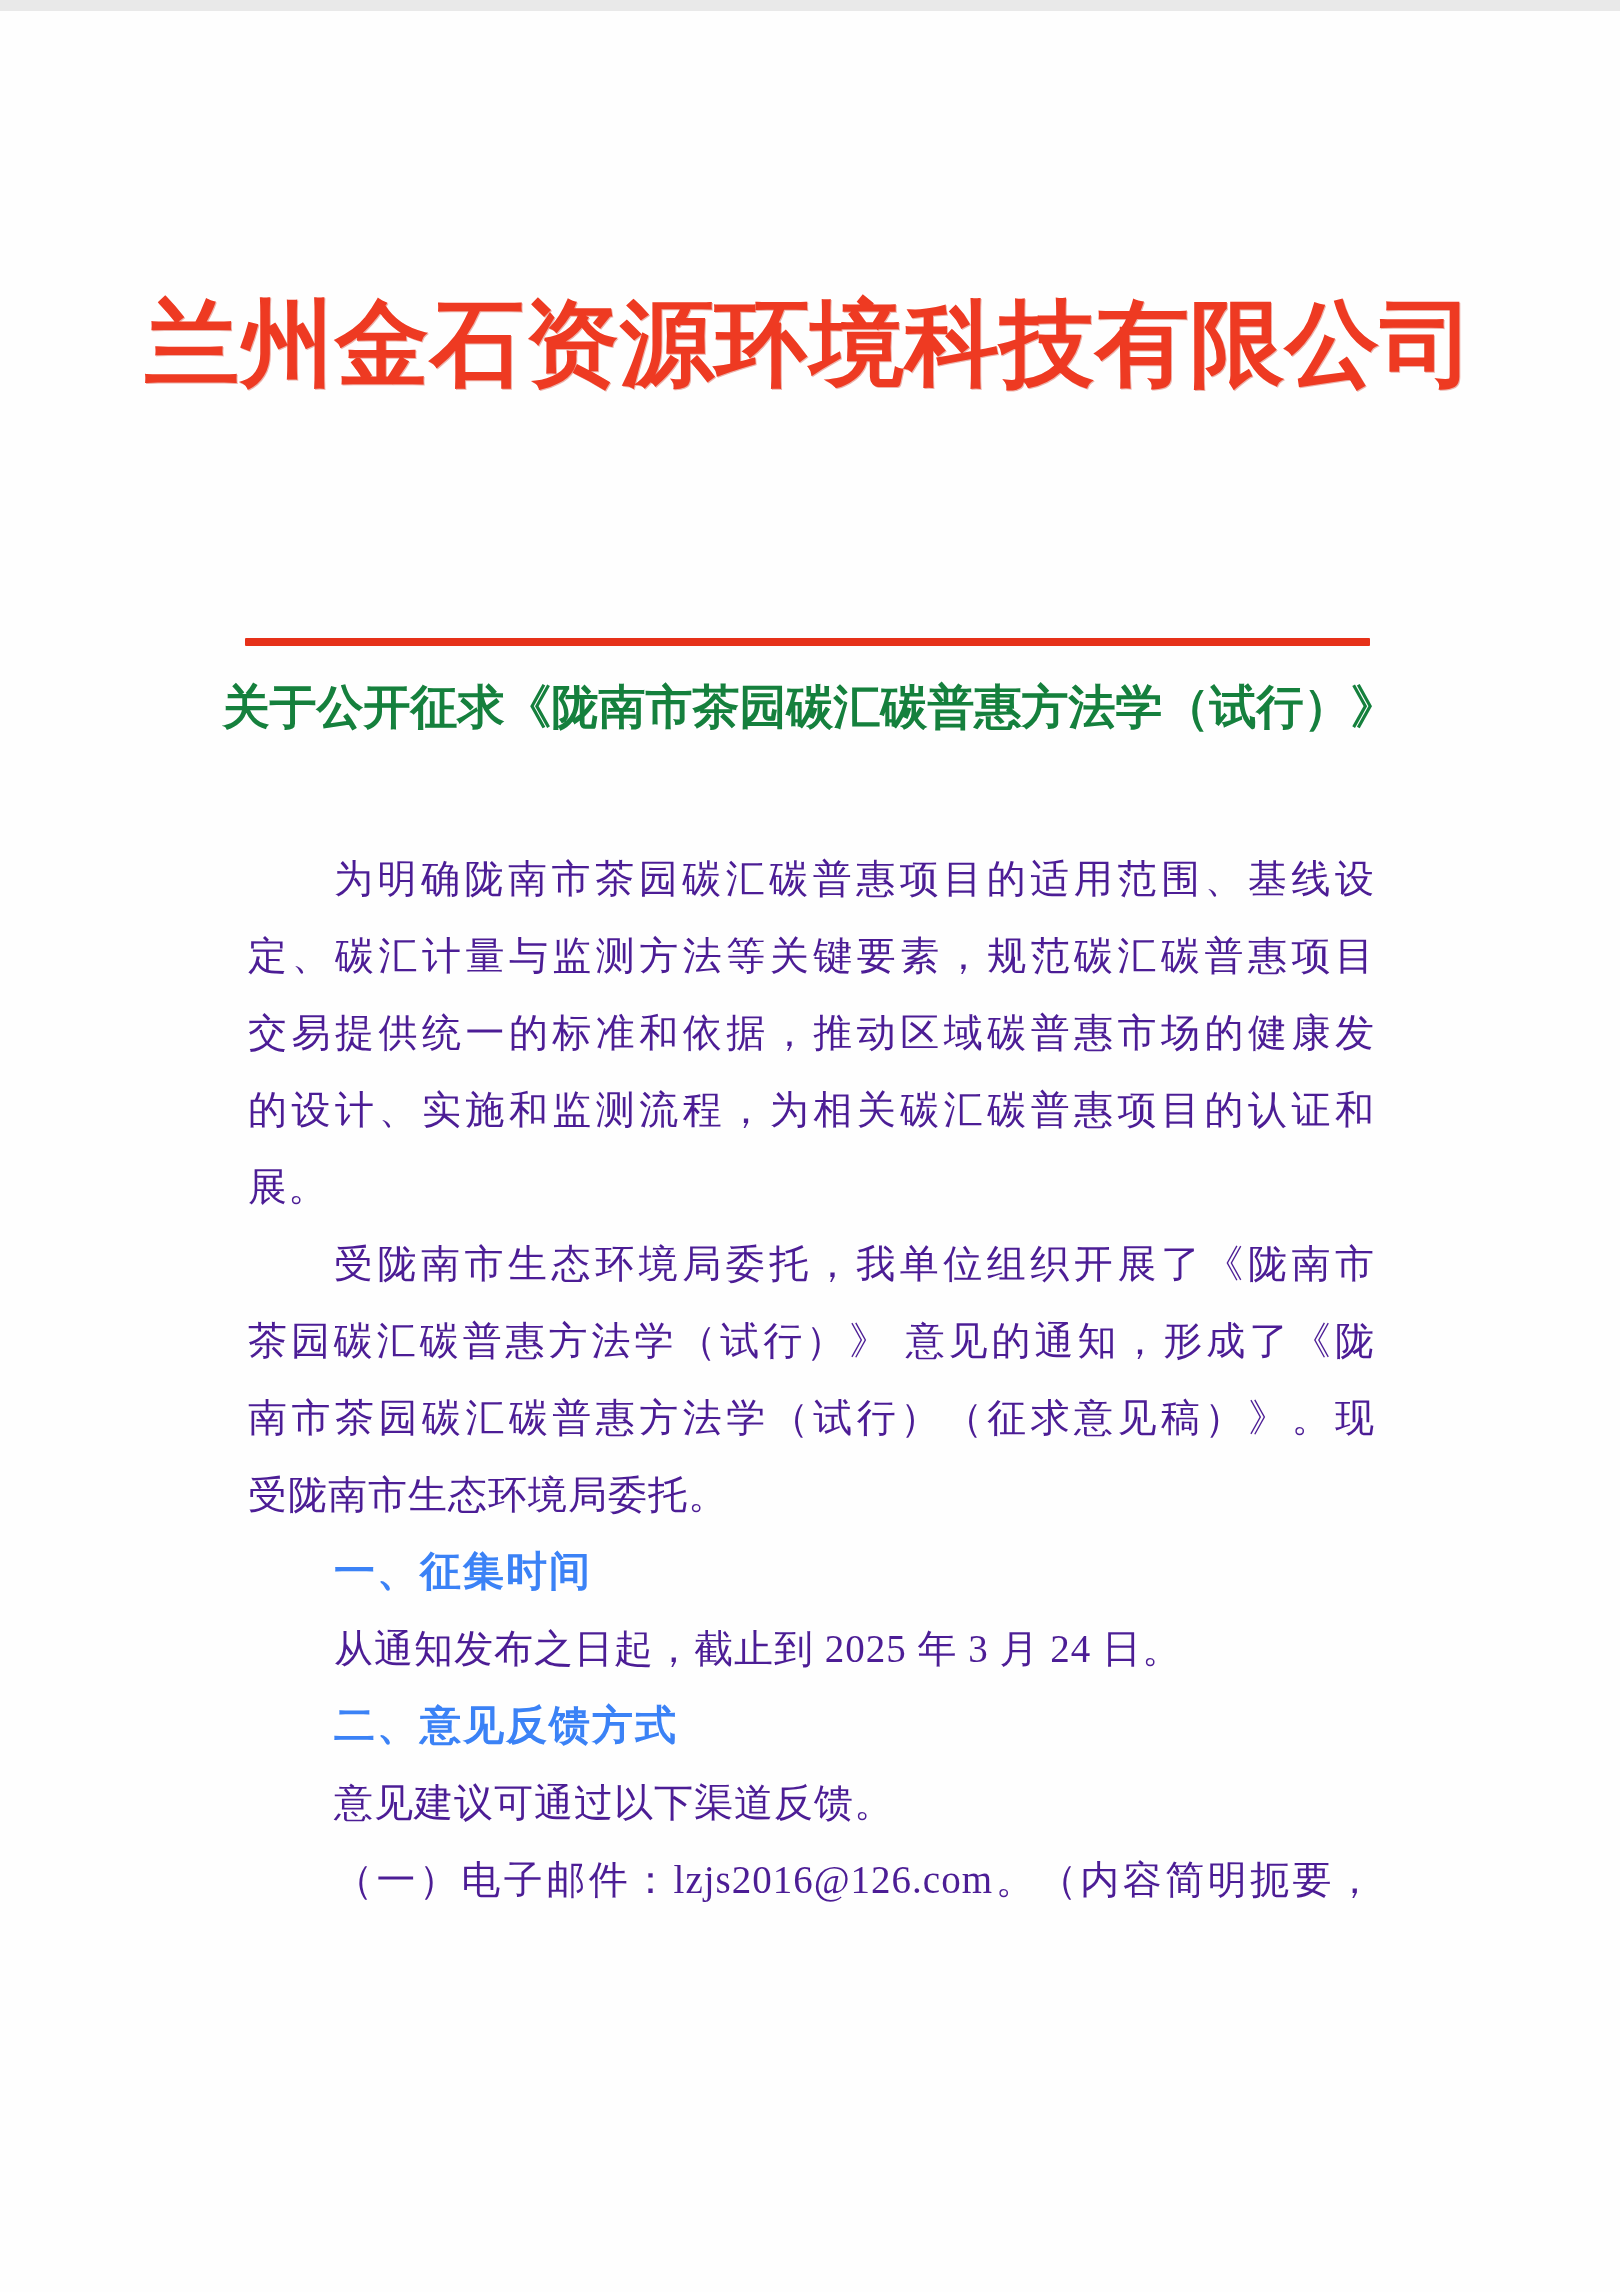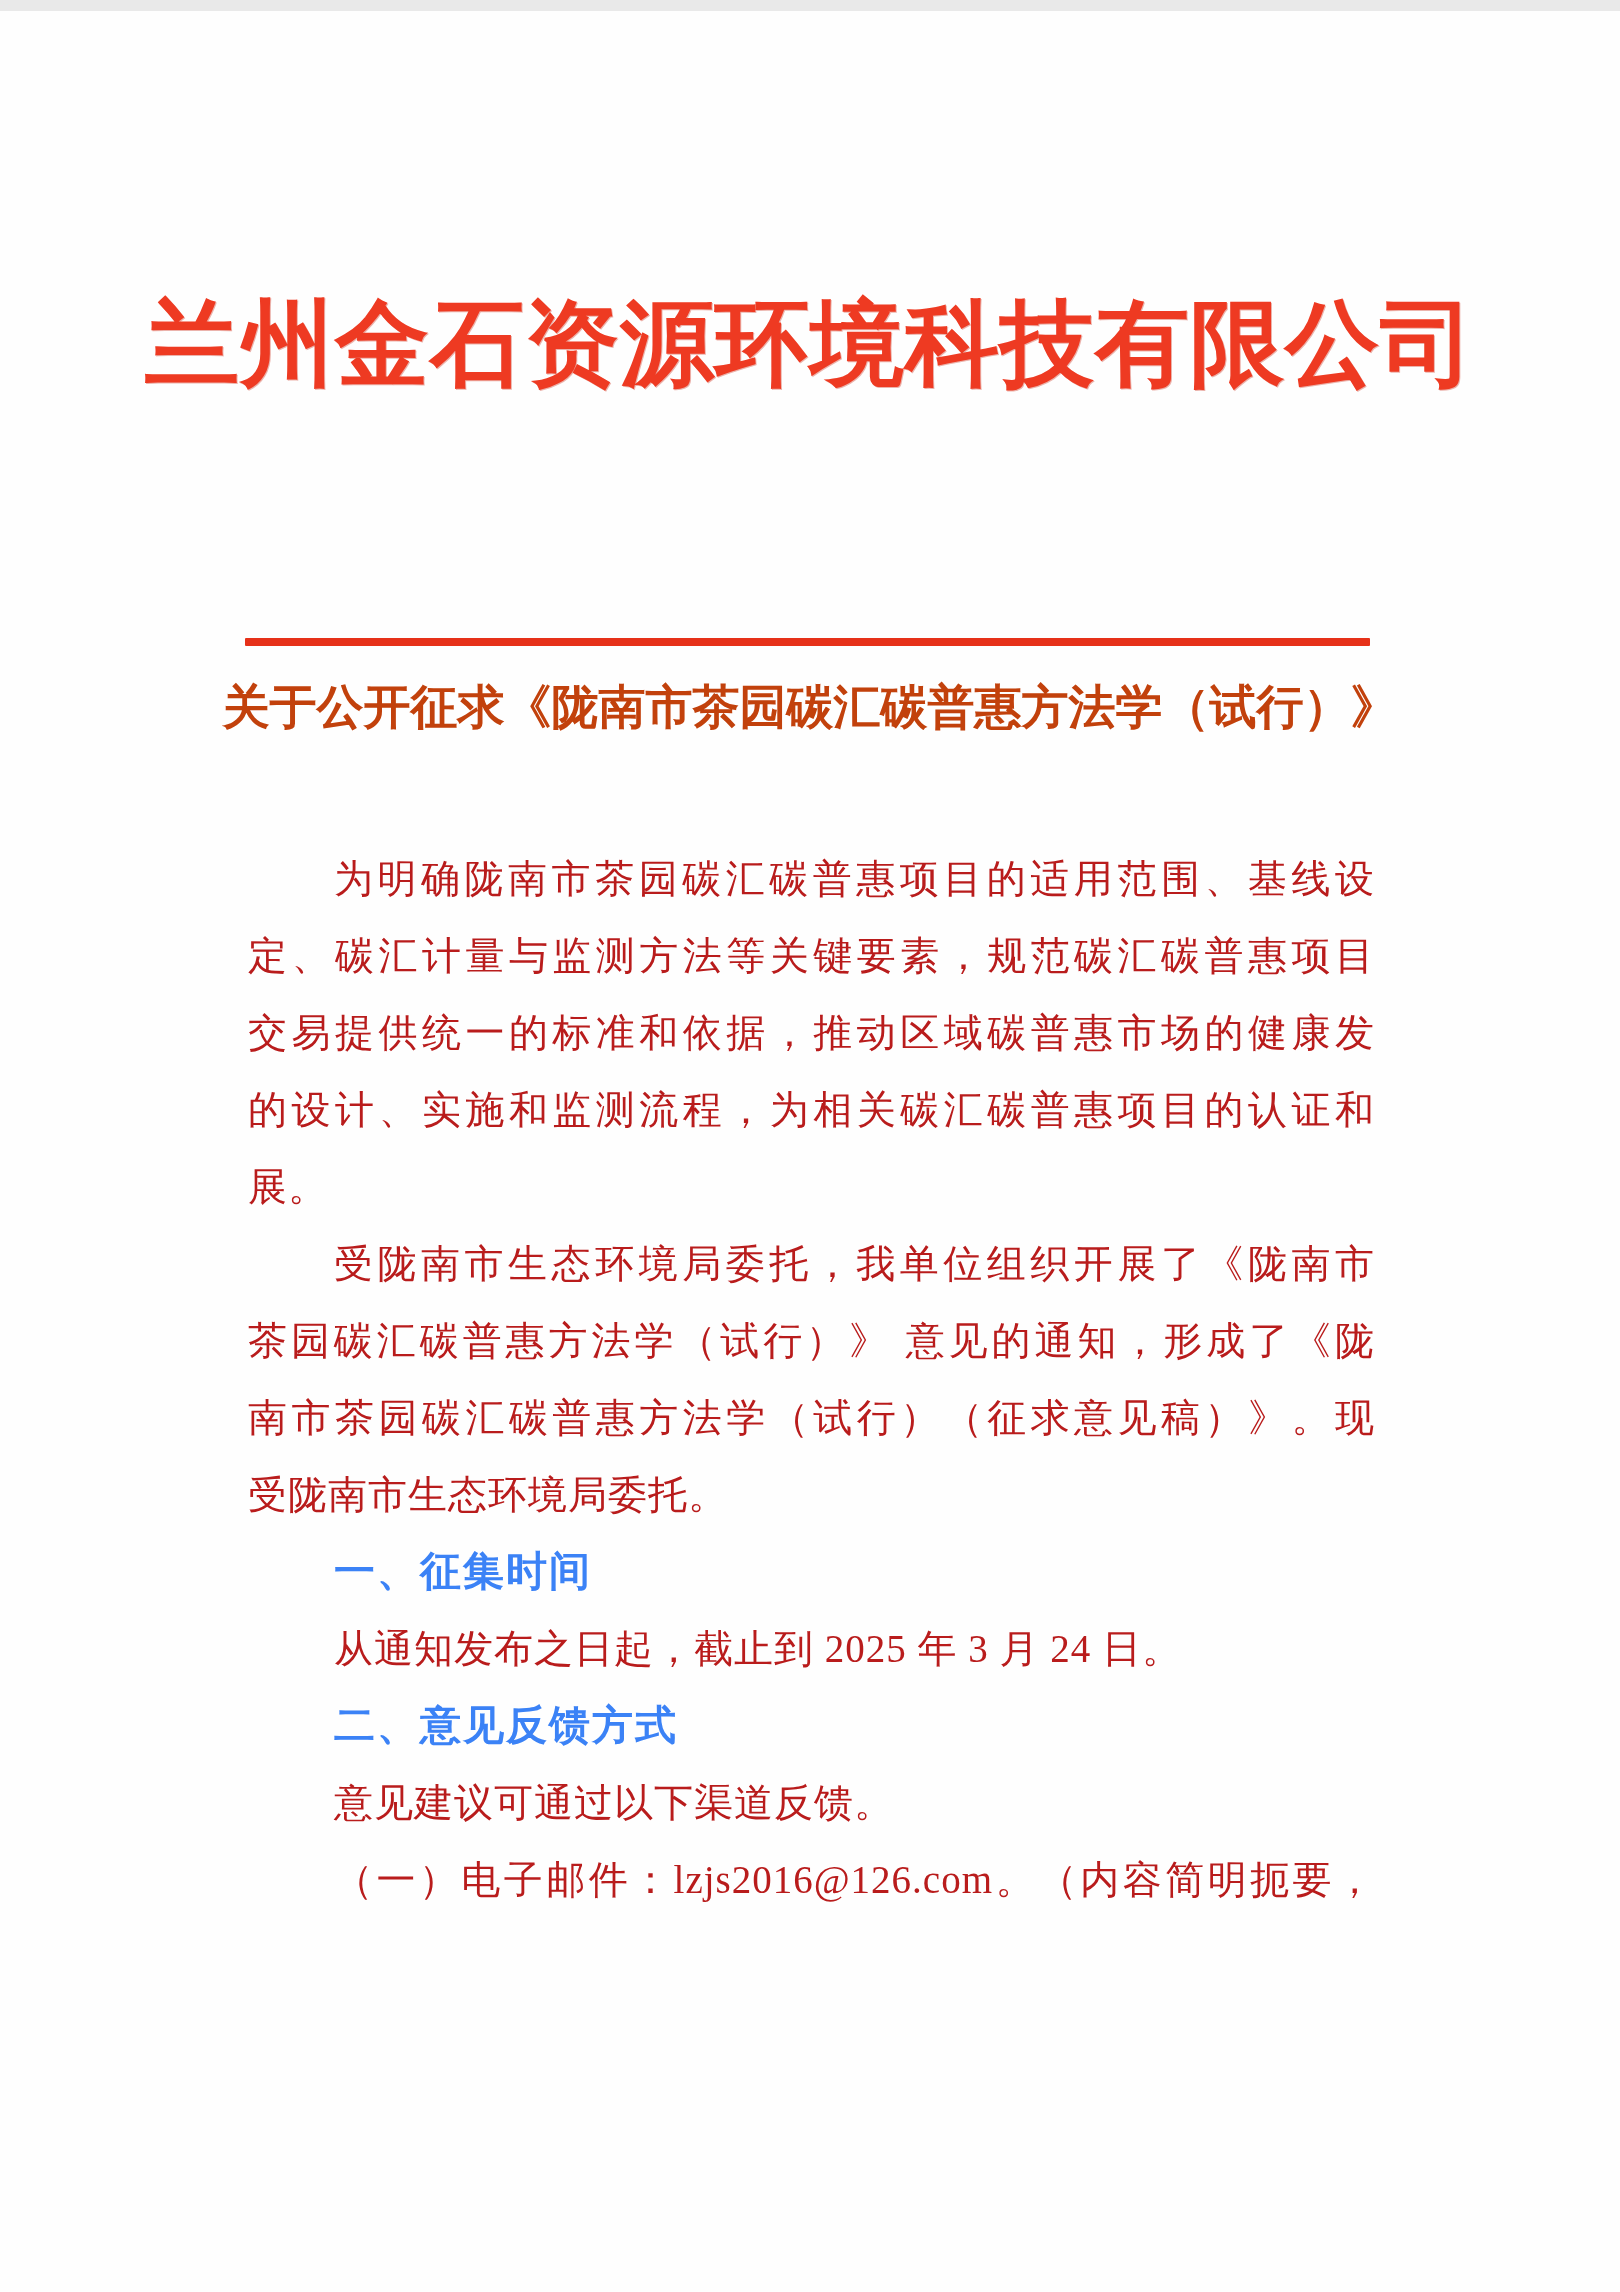--- a/index.html
+++ b/index.html
@@ -41,34 +41,34 @@
   .title {
     position: absolute;
     top: 651px;
     left: 0;
     width: 100%;
     text-align: center;
     font-weight: bold;
     font-size: 47px;
     line-height: 90px;
     letter-spacing: 0px;
-    color: #c2410c;
+    color: #15803d;
   }
   .content {
     position: absolute;
     top: 829px;
     left: 248px;
     width: 1127px;
   }
   .line {
     height: 77px;
     line-height: 77px;
     font-size: 39px;
     white-space: nowrap;
-    color: #b91c1c;
+    color: #4c1d95;
   }
   .line.fill {
     white-space: normal;
     text-align: justify;
     text-align-last: justify;
     text-justify: inter-character;
     overflow: hidden;
     height: 77px;
   }
   .line.indent {

